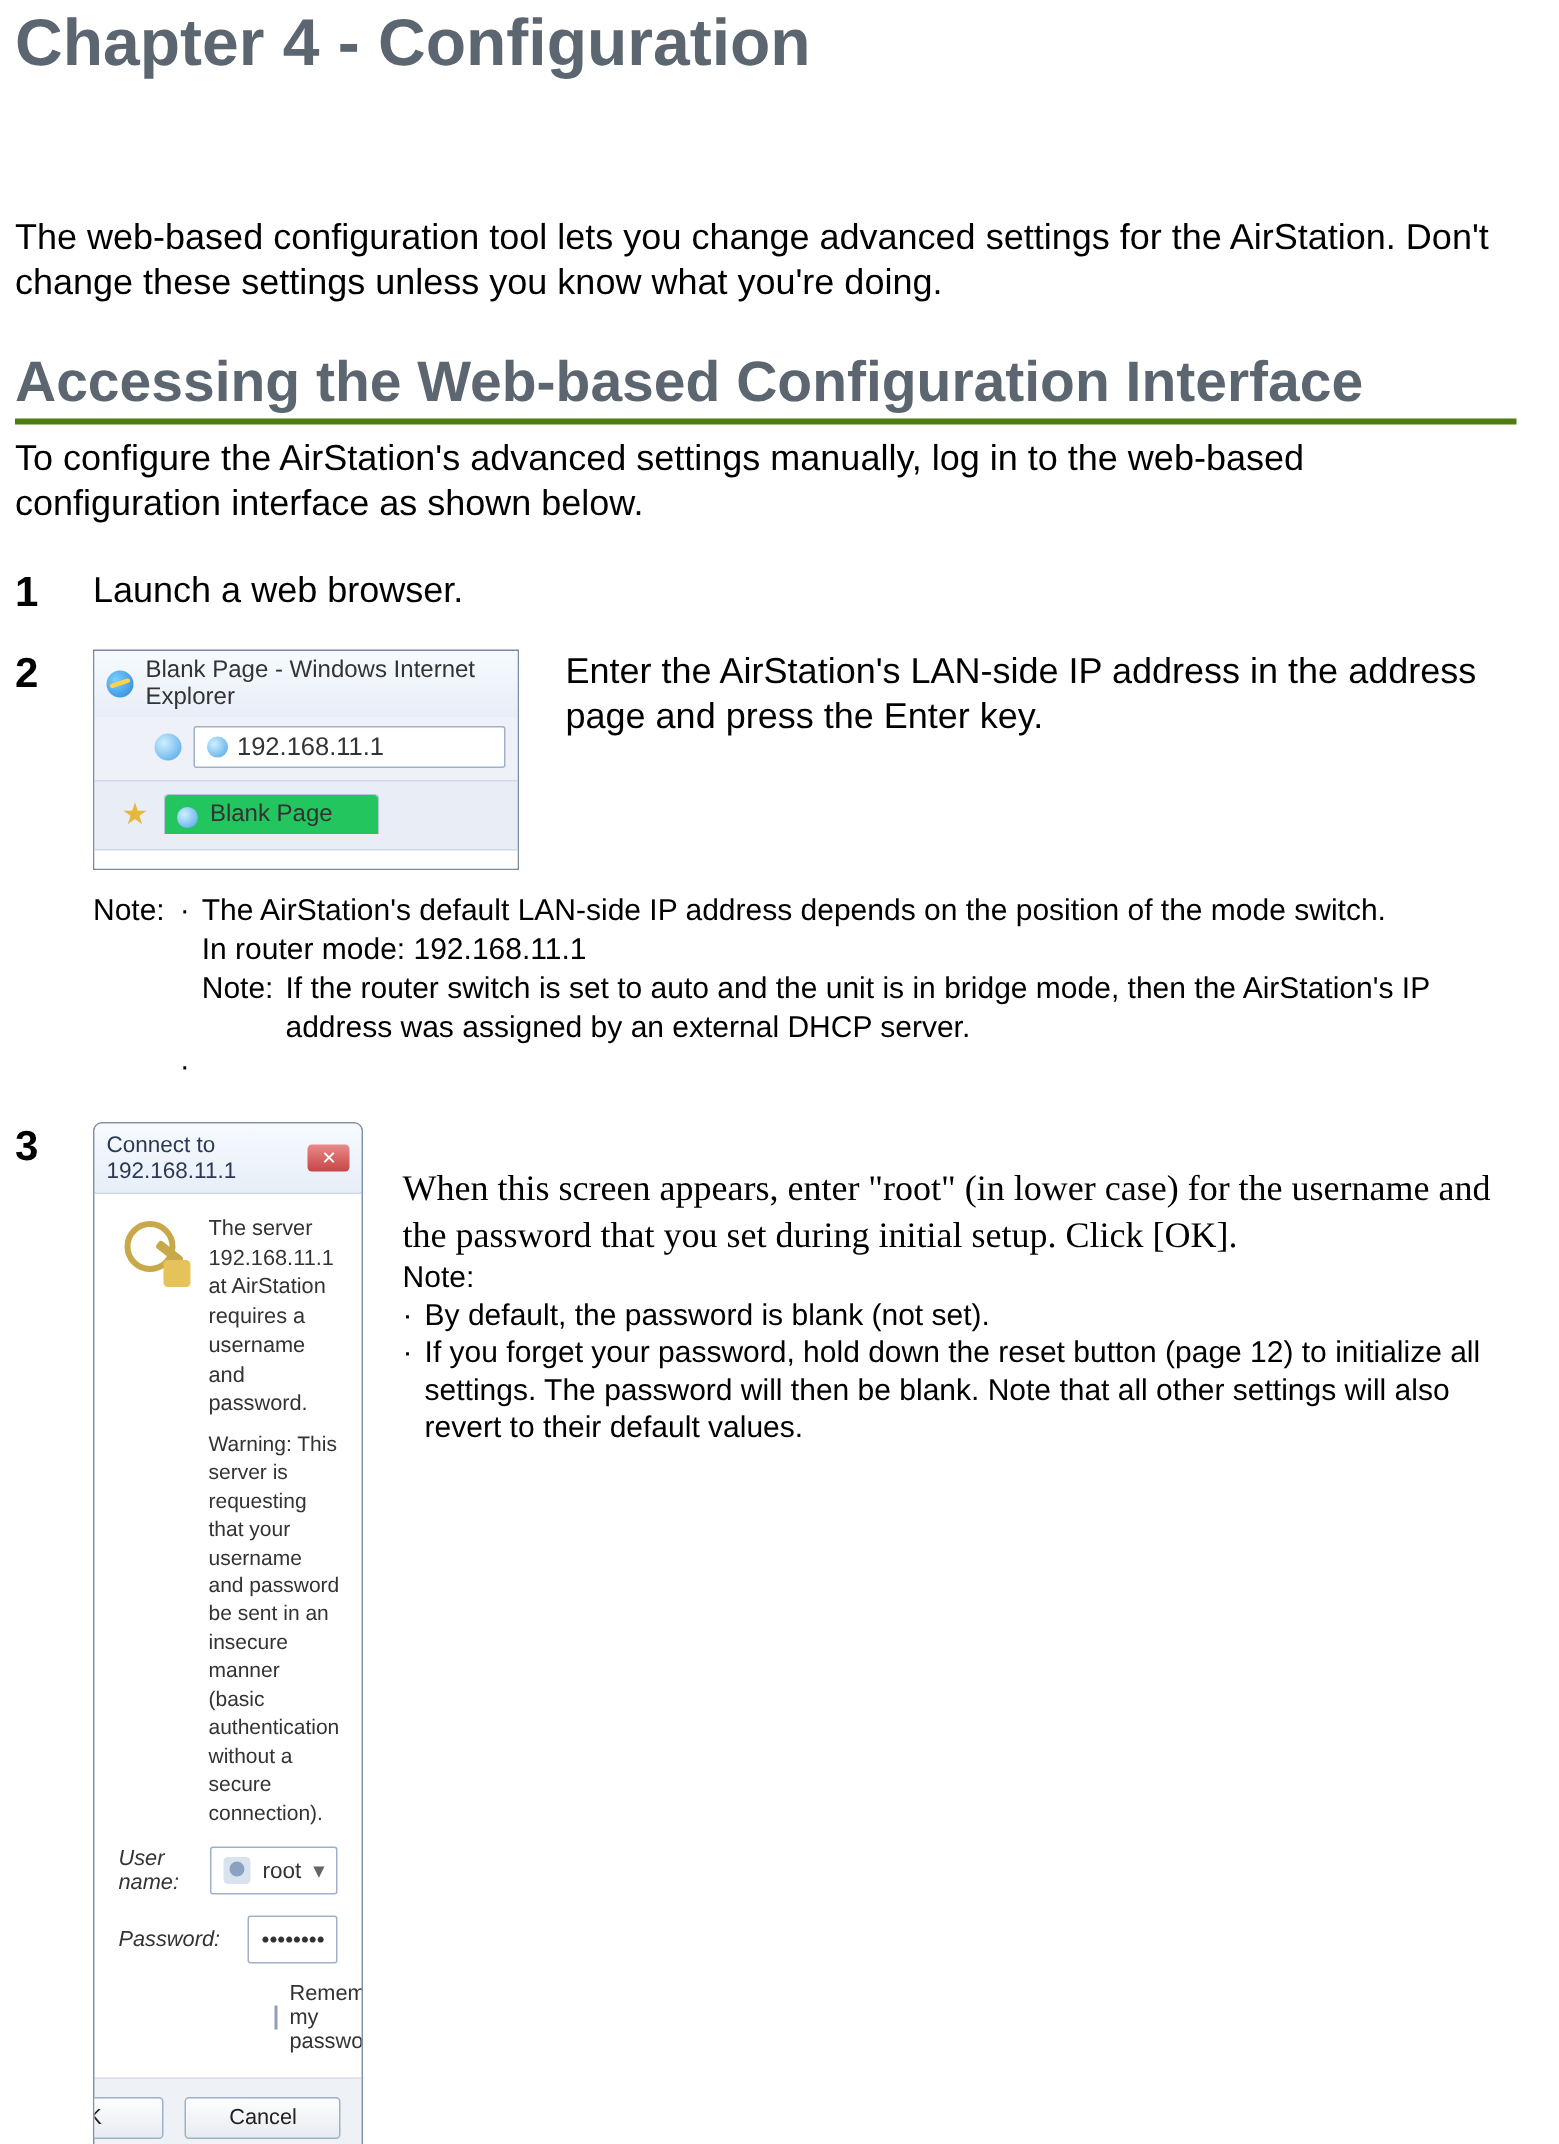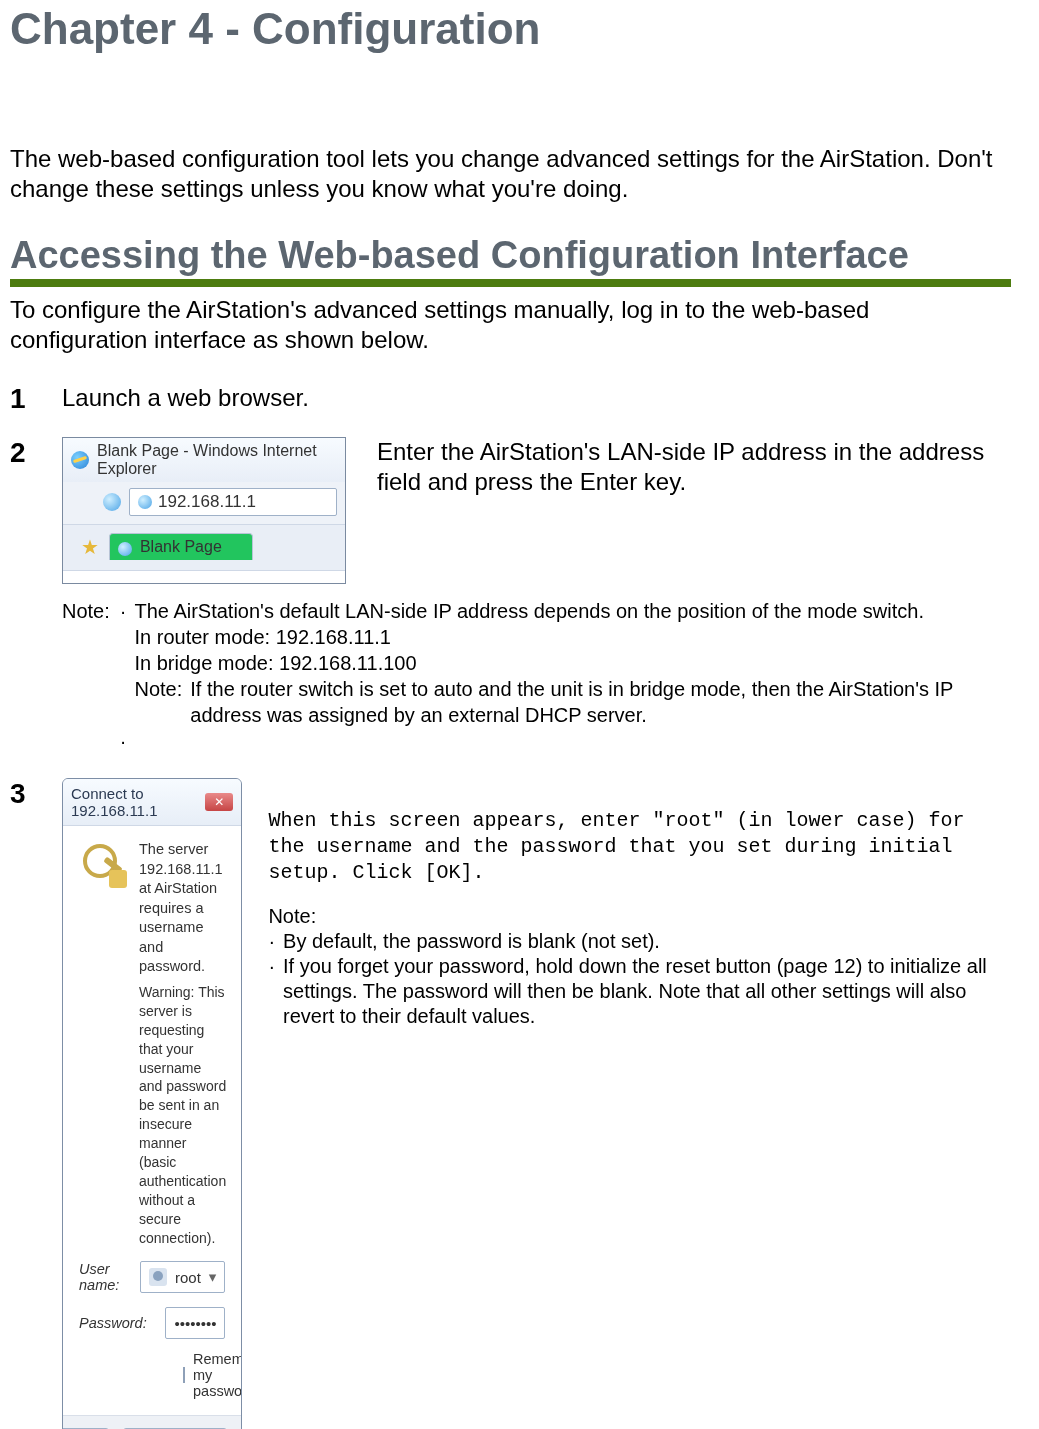--- a/index.html
+++ b/index.html
@@ -30,21 +30,21 @@
     line-height: 1.25;
     color: #000;
     margin: 0 0 30px 0;
     font-family: "Myriad Pro", "Segoe UI", Arial, sans-serif;
   }
   .section-title {
     font-family: Arial, Helvetica, sans-serif;
     font-weight: bold;
     font-size: 38px;
     color: #5c6670;
-    border-bottom: 8px solid #4d7c0f;
+    border-bottom: 4px solid #4d7c0f;
     margin: 0 0 8px 0;
     padding-bottom: 2px;
   }
   .section-intro {
     font-size: 24px;
     line-height: 1.25;
     margin: 0 0 28px 0;
     font-family: "Myriad Pro", "Segoe UI", Arial, sans-serif;
   }
   .step {
@@ -104,24 +104,23 @@
   .step3-row {
     display: flex;
     gap: 26px;
     align-items: flex-start;
   }
   .step3-right {
     flex: 1 1 auto;
     padding-top: 30px;
   }
   .step3-text {
-    font-size: 20px;
+    font-size: 24px;
     line-height: 1.3;
-    font-family: Liberation Mono, monospace;
-    margin-bottom: 18px;
+    font-family: Liberation Serif, serif;
   }
   .note3 {
     font-size: 20px;
     line-height: 1.25;
     font-family: "Myriad Pro", "Segoe UI", Arial, sans-serif;
   }
   
   .browser-mock {
     width: 358px;
     border: 1px solid #7a8aa0;
@@ -280,33 +279,32 @@
           </div>
           <div class="tab-row">
             <span class="tab-star">★</span>
             <div class="tab">
               <span class="addr-fav"></span>
               <span>Blank Page</span>
             </div>
           </div>
           <div class="browser-viewport"></div>
         </div>
-        <div class="step-text">Enter the AirStation's LAN-side IP address in the address field and press the Enter key.</div>
+        <div class="step-text">Enter the AirStation's LAN-side IP address in the address page and press the Enter key.</div>
       </div>
 
       <div class="note-block">
         <div class="note-row">
           <div class="note-label">Note:</div>
           <div class="note-items">
             <div class="note-bullet">
               <span class="dot">·</span>
               <div>
                 <div>The AirStation's default LAN-side IP address depends on the position of the mode switch.</div>
                 <div>In router mode:  192.168.11.1</div>
-                <div>In bridge mode:  192.168.11.100</div>
                 <div class="sub-note">
                   <span>Note:</span>
                   <span>If the router switch is set to auto and the unit is in bridge mode, then the AirStation's IP address was assigned by an external DHCP server.</span>
                 </div>
               </div>
             </div>
             <div class="note-bullet">
               <span class="dot">·</span>
             </div>
           </div>

